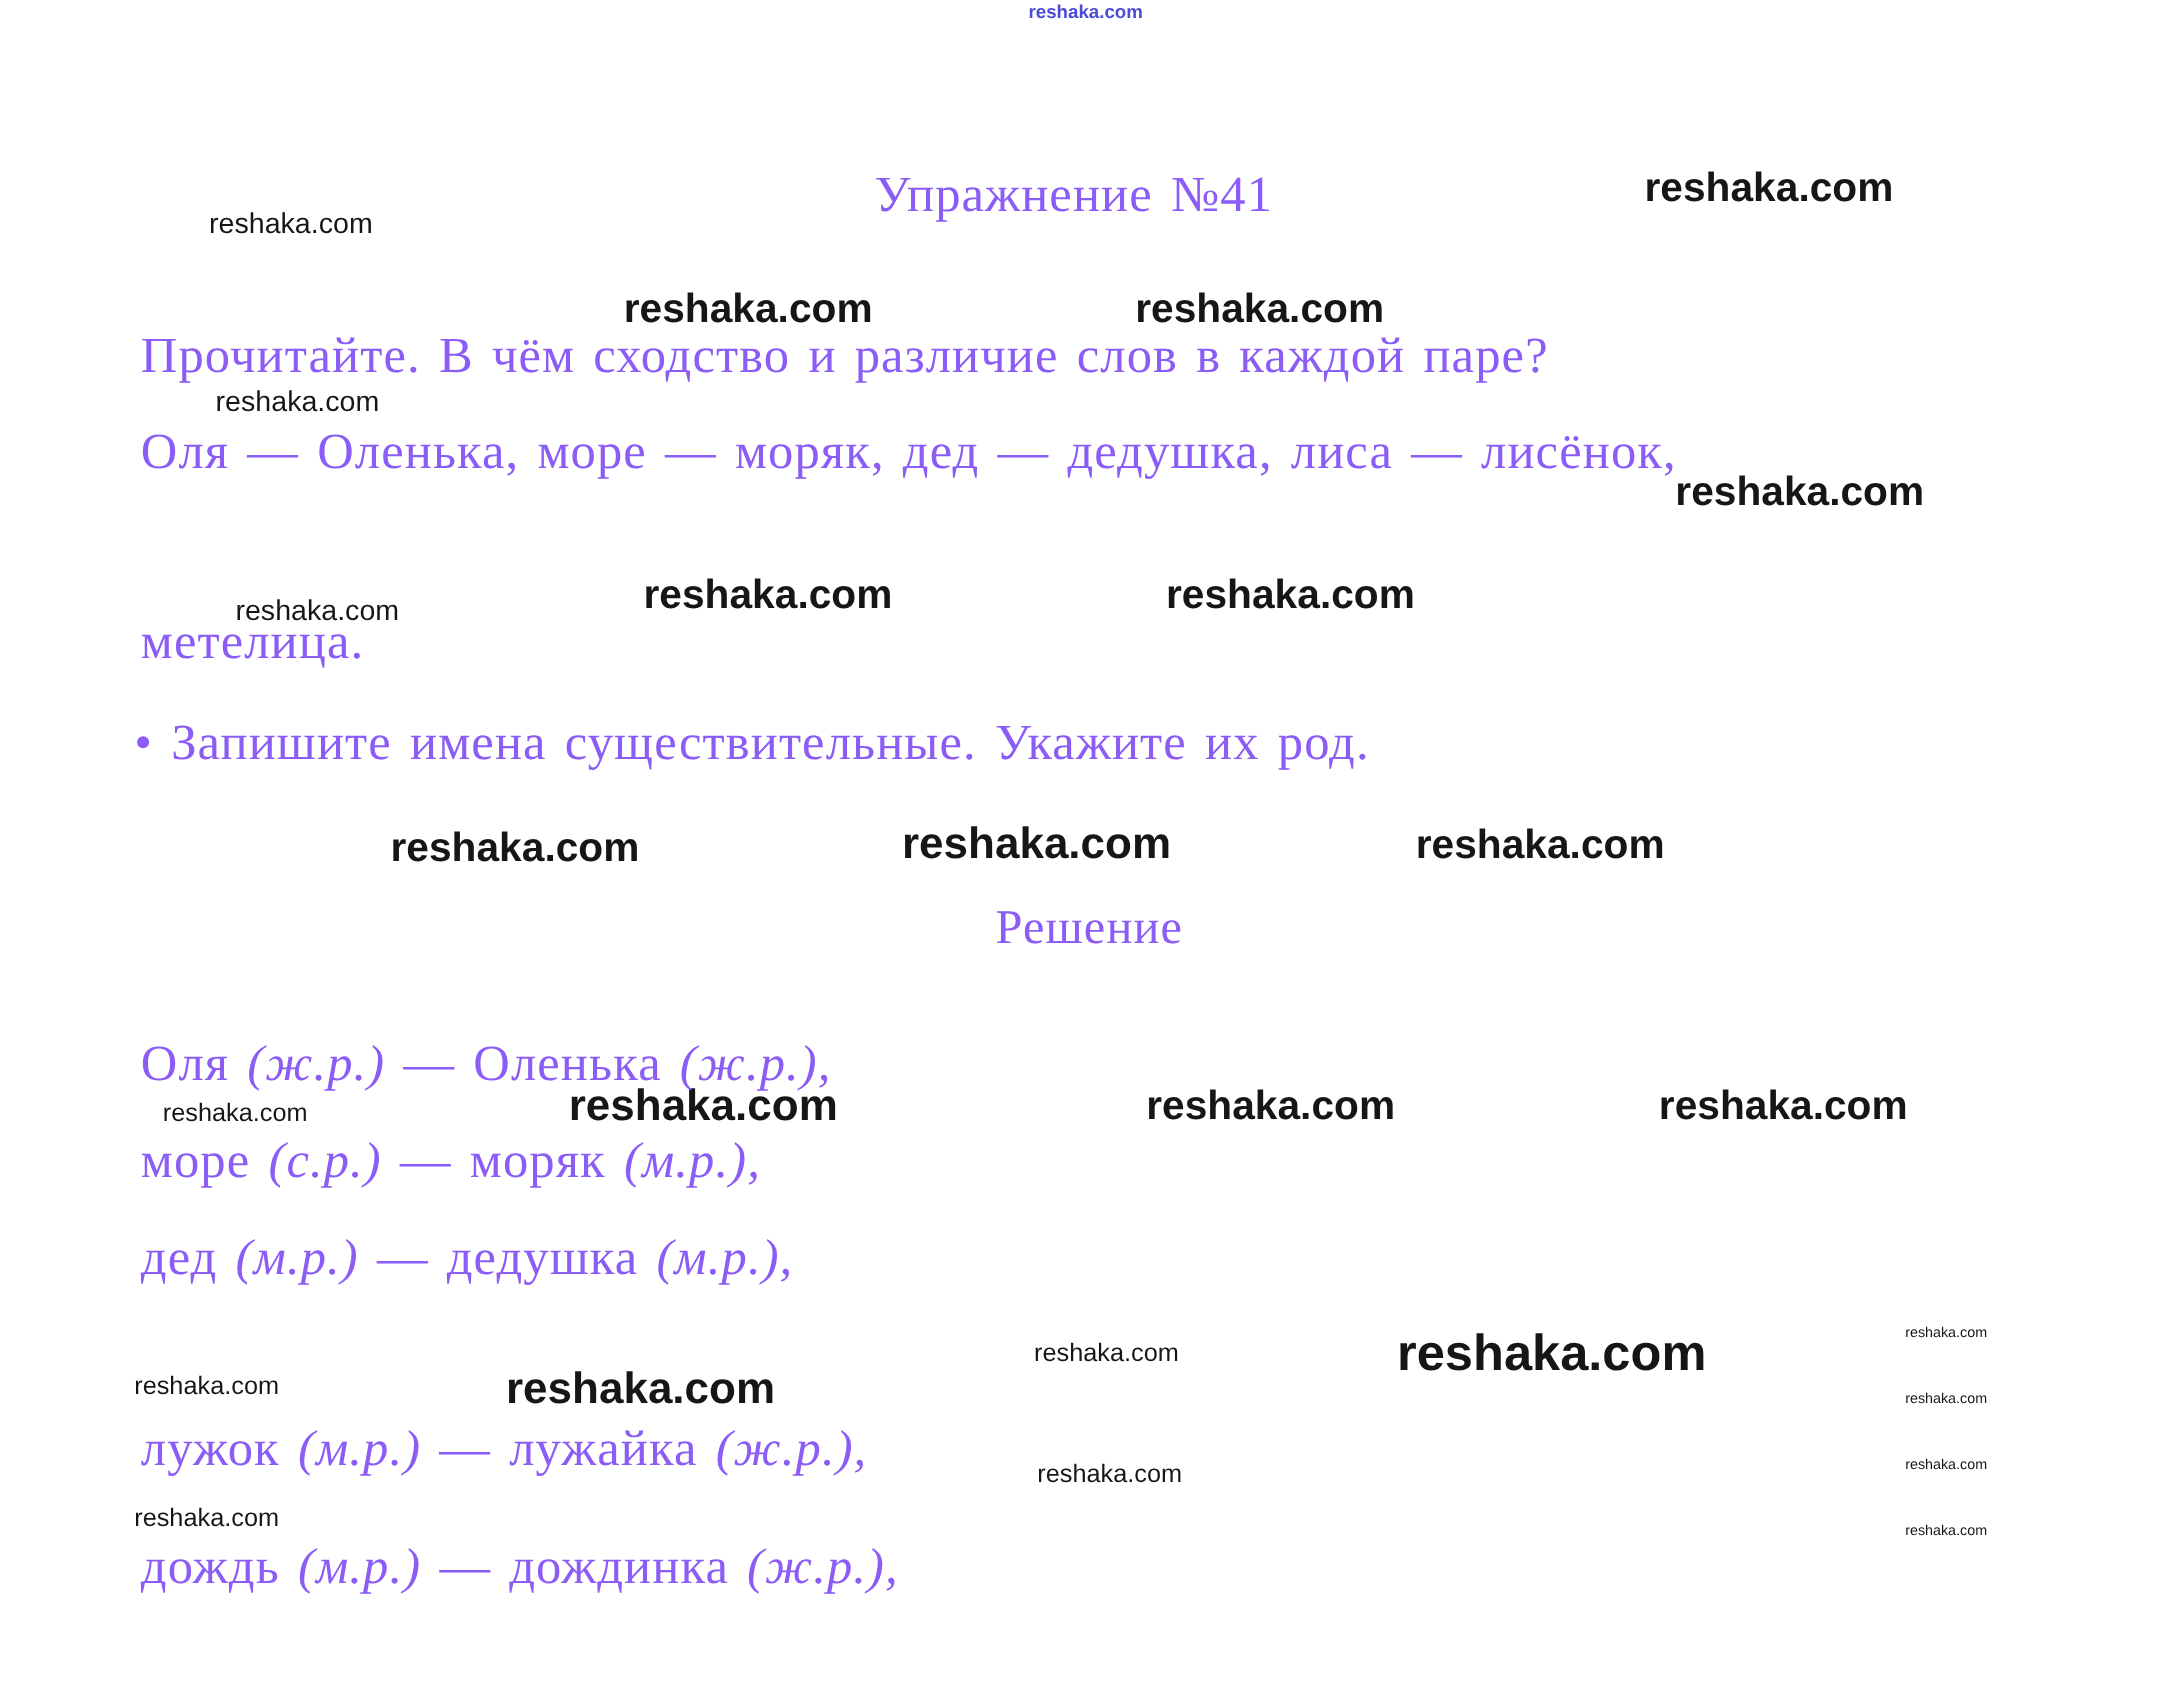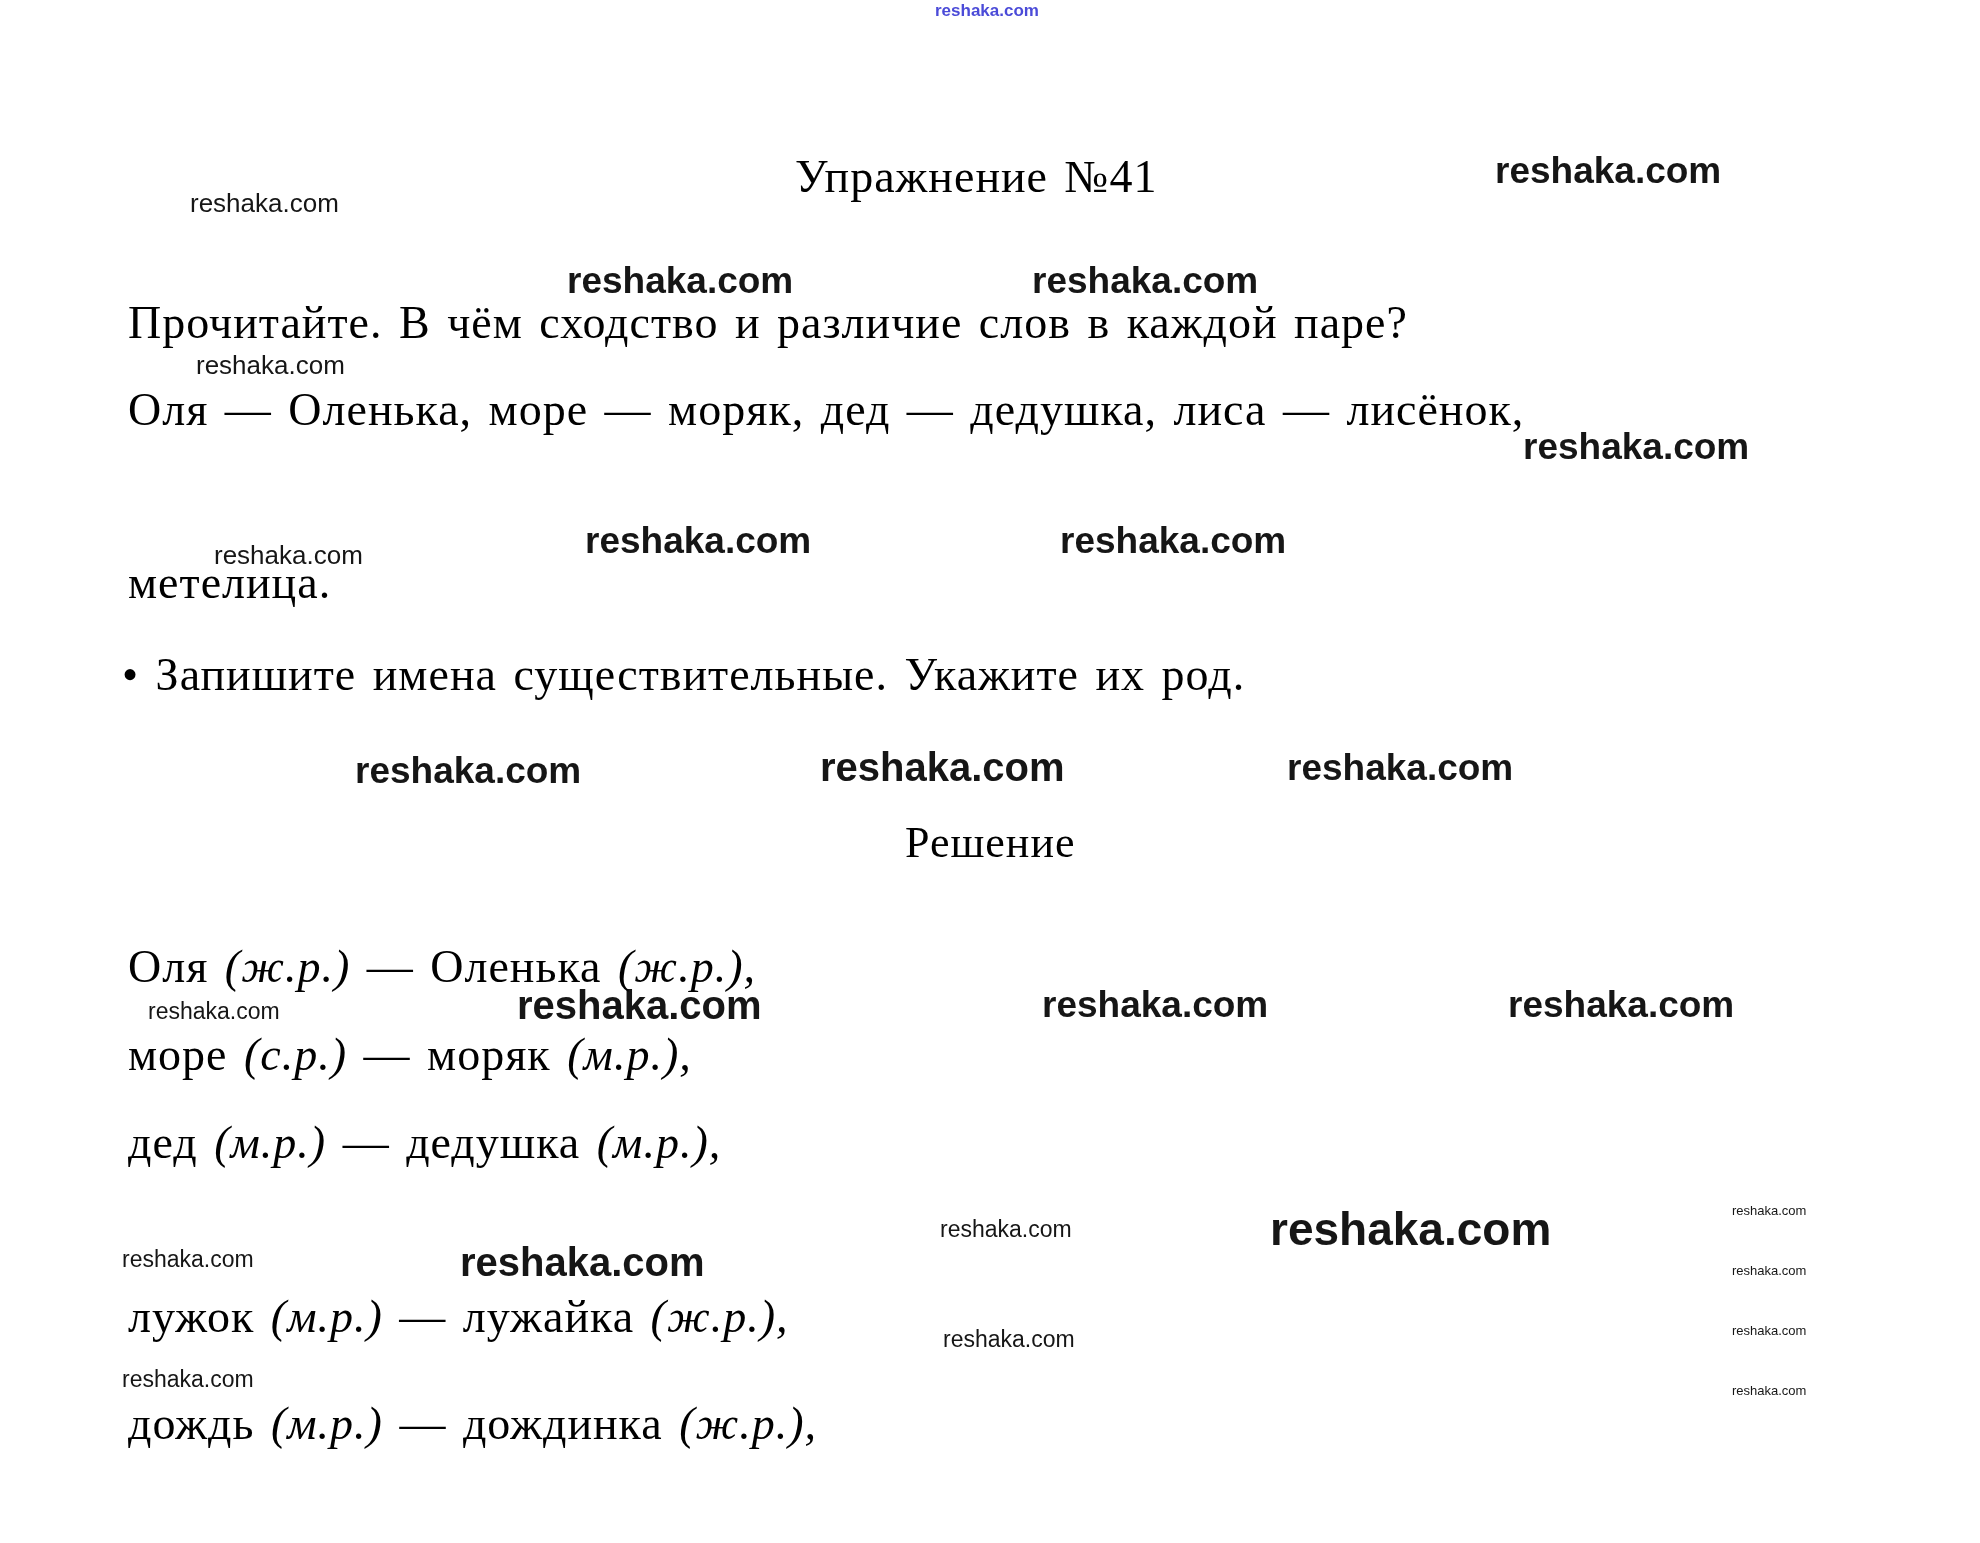--- a/index.html
+++ b/index.html
@@ -12,21 +12,21 @@
     font-family: "Liberation Serif", serif;
     color: #141414;
   }
   .abs { position: absolute; white-space: nowrap; }
   
   .text {
     font-family: "Liberation Serif", serif;
     font-size: 46px;
     letter-spacing: 1px;
     word-spacing: 4px;
-    color: #000000;
+    color: #8b5cf6;
   }
   .title { font-size: 46px; letter-spacing: 1px; }
   .heading { font-size: 44px; }
   .it { font-style: italic; }
   .up { font-style: normal; }
   
   .wm {
     font-family: "Liberation Sans", sans-serif;
     color: #161616;
     line-height: 1;

